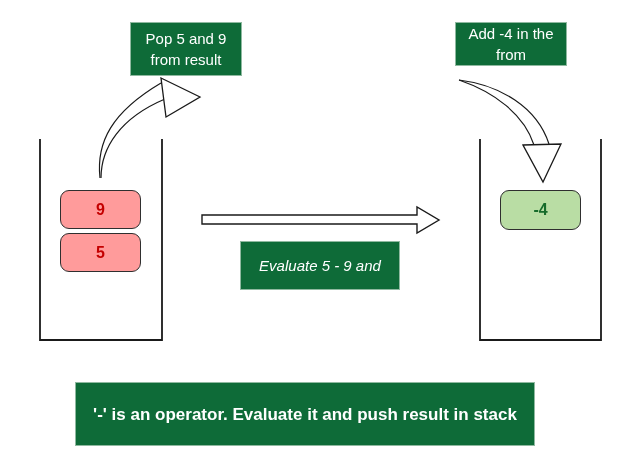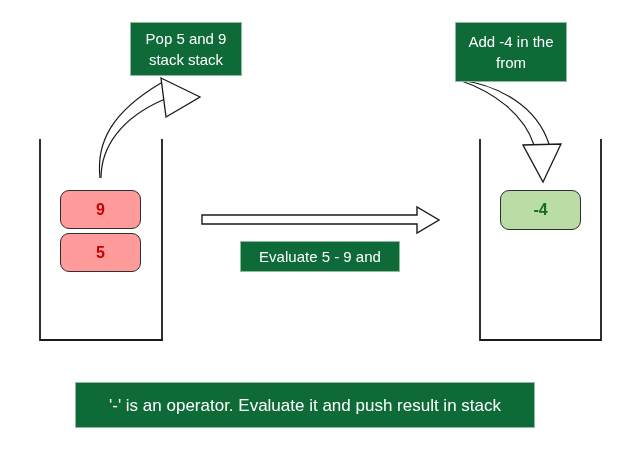--- a/index.html
+++ b/index.html
@@ -31,25 +31,25 @@
     display: flex;
     flex-direction: column;
     align-items: center;
     justify-content: center;
     text-align: center;
     font-size: 15px;
     line-height: 21px;
     box-sizing: border-box;
   }
   .label-pop   { left: 130px; top: 22px;  width: 112px; height: 54px; }
-  .label-add   { left: 455px; top: 22px;  width: 112px; height: 60px; }
-  .label-eval  { left: 240px; top: 241px; width: 160px; height: 31px; }
+  .label-add   { left: 455px; top: 22px;  width: 112px; height: 44px; }
+  .label-eval  { left: 240px; top: 241px; width: 160px; height: 49px; font-style: italic; }
   .label-footer{
-    left: 75px; top: 382px; width: 460px; height: 46px;
-    font-weight: normal;
+    left: 75px; top: 382px; width: 460px; height: 64px;
+    font-weight: bold;
     font-size: 17px;
     flex-direction: row;
   }
   
   .stack-box {
     position: absolute;
     box-sizing: border-box;
     border: 1.5px solid #2f2f2f;
     border-radius: 9px;
     display: flex;
@@ -91,21 +91,21 @@
 
     <g>
       <path d="M459,80 C500,85 537,107 549,144" fill="none" stroke="#1a1a1a" stroke-width="1.2"></path>
       <path d="M459,80 C494,92 524,114 534,145" fill="none" stroke="#1a1a1a" stroke-width="1.2"></path>
       <polygon points="523,145 561,144 543,182" fill="#ffffff" stroke="#1a1a1a" stroke-width="1.3"></polygon>
     </g>
   </svg>
 
   <div class="green-label label-pop">
     <div>Pop 5 and 9</div>
-    <div>stack stack</div>
+    <div>from result</div>
   </div>
 
   <div class="green-label label-add">
     <div>Add -4 in the</div>
     <div>from</div>
   </div>
 
   <div class="green-label label-eval">
     <div>Evaluate 5 - 9 and</div>
   </div>

